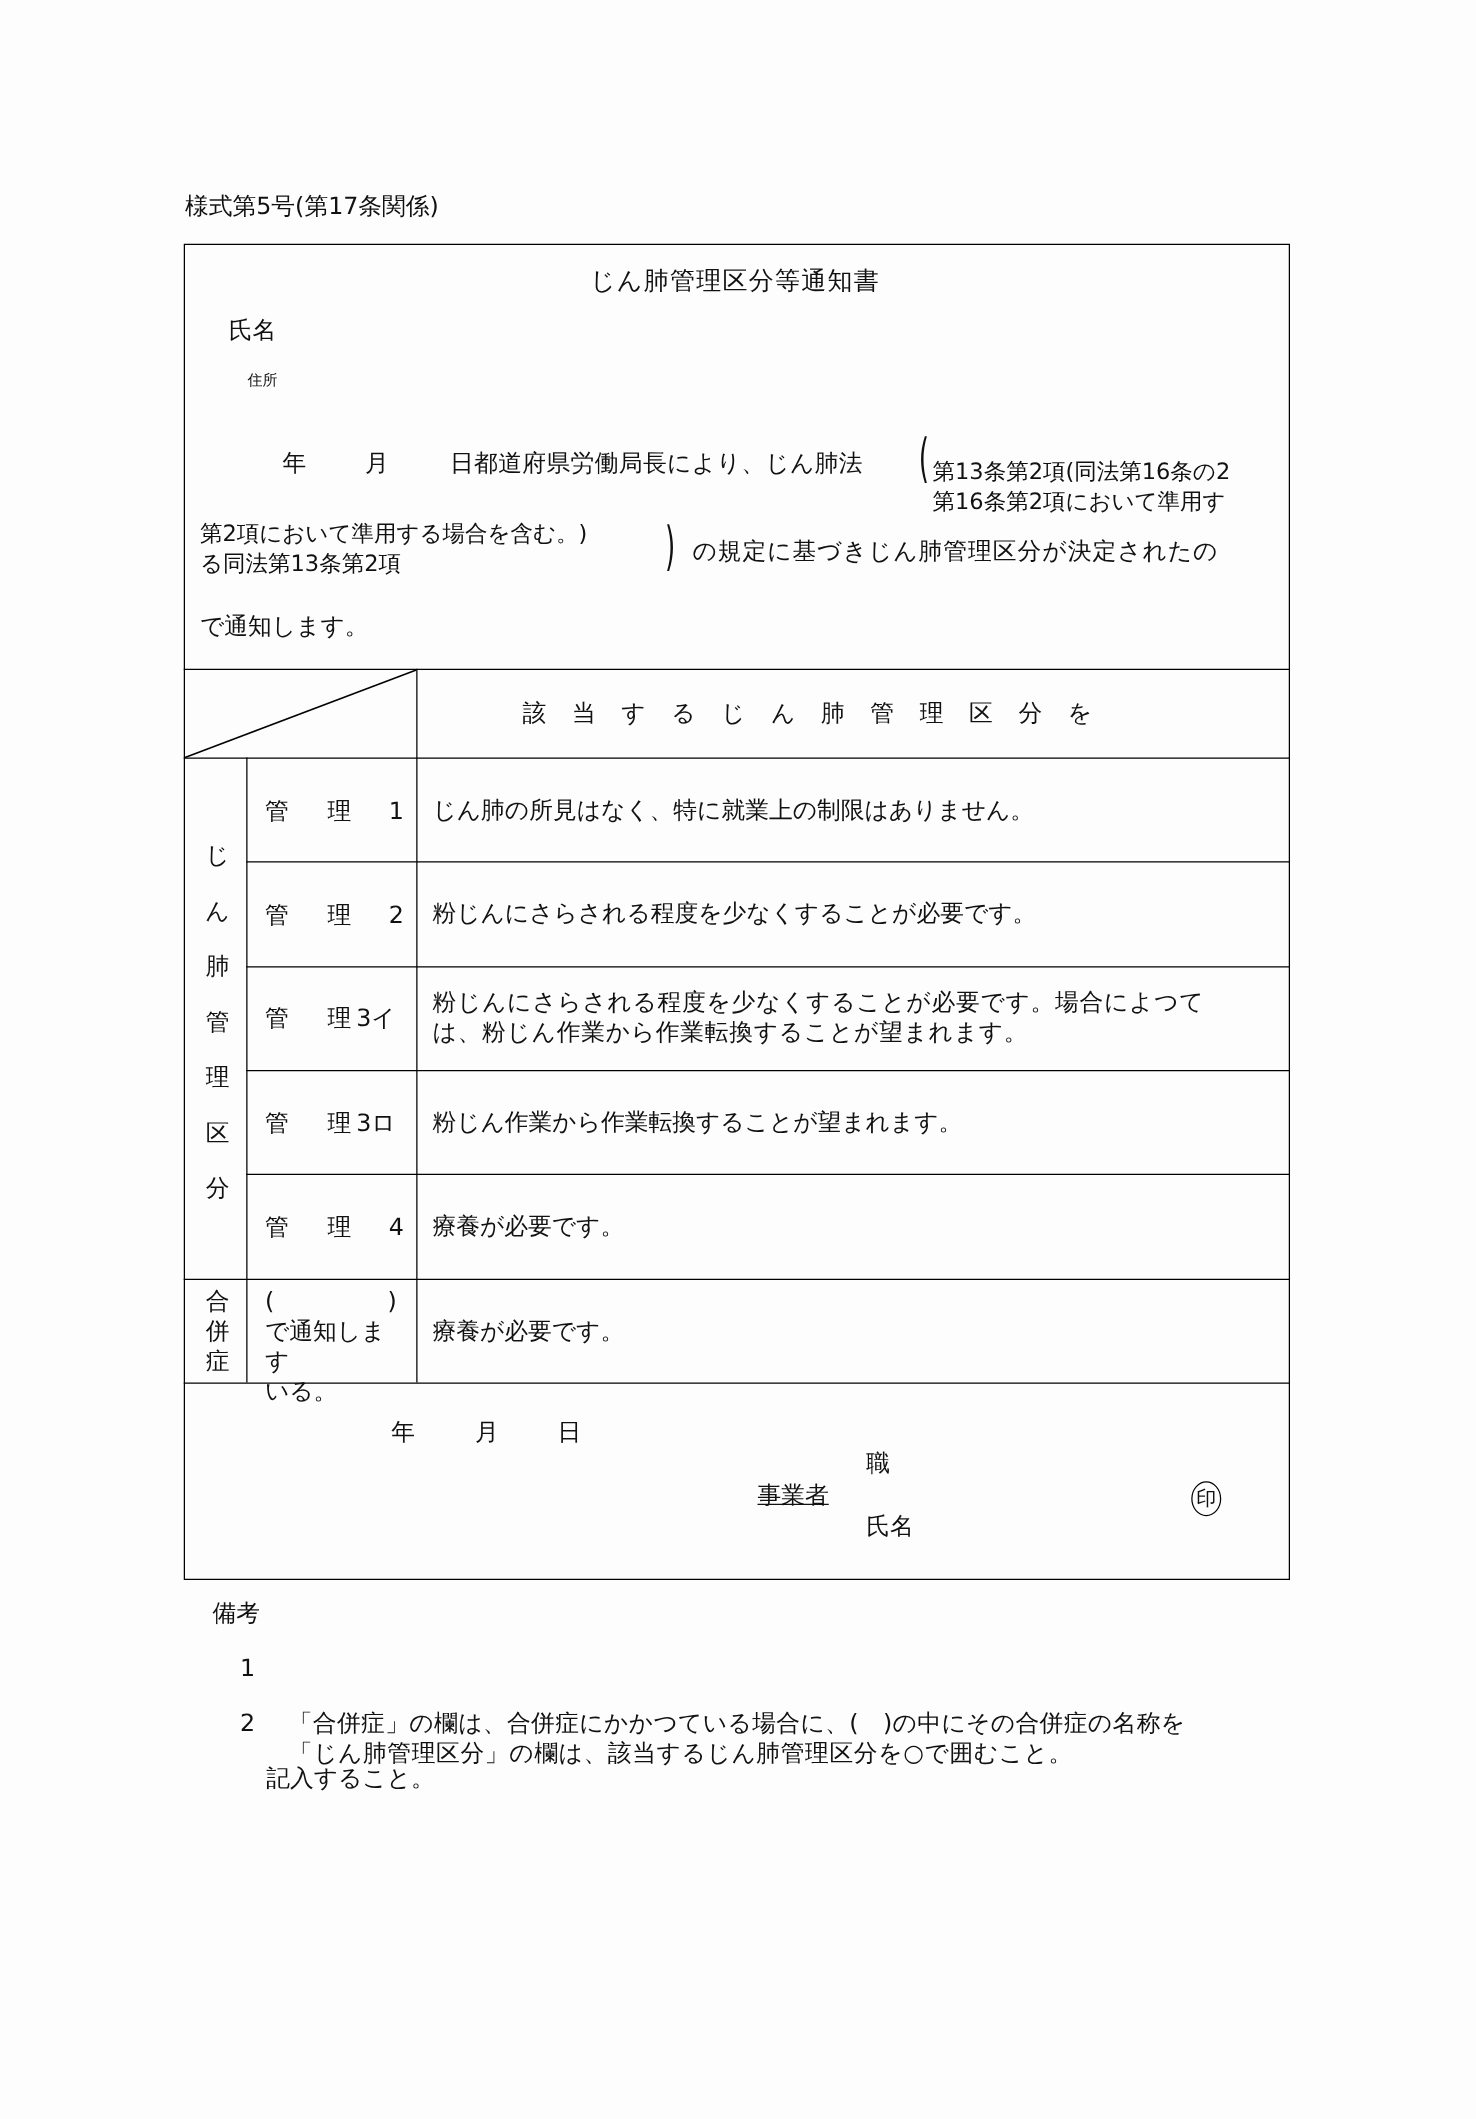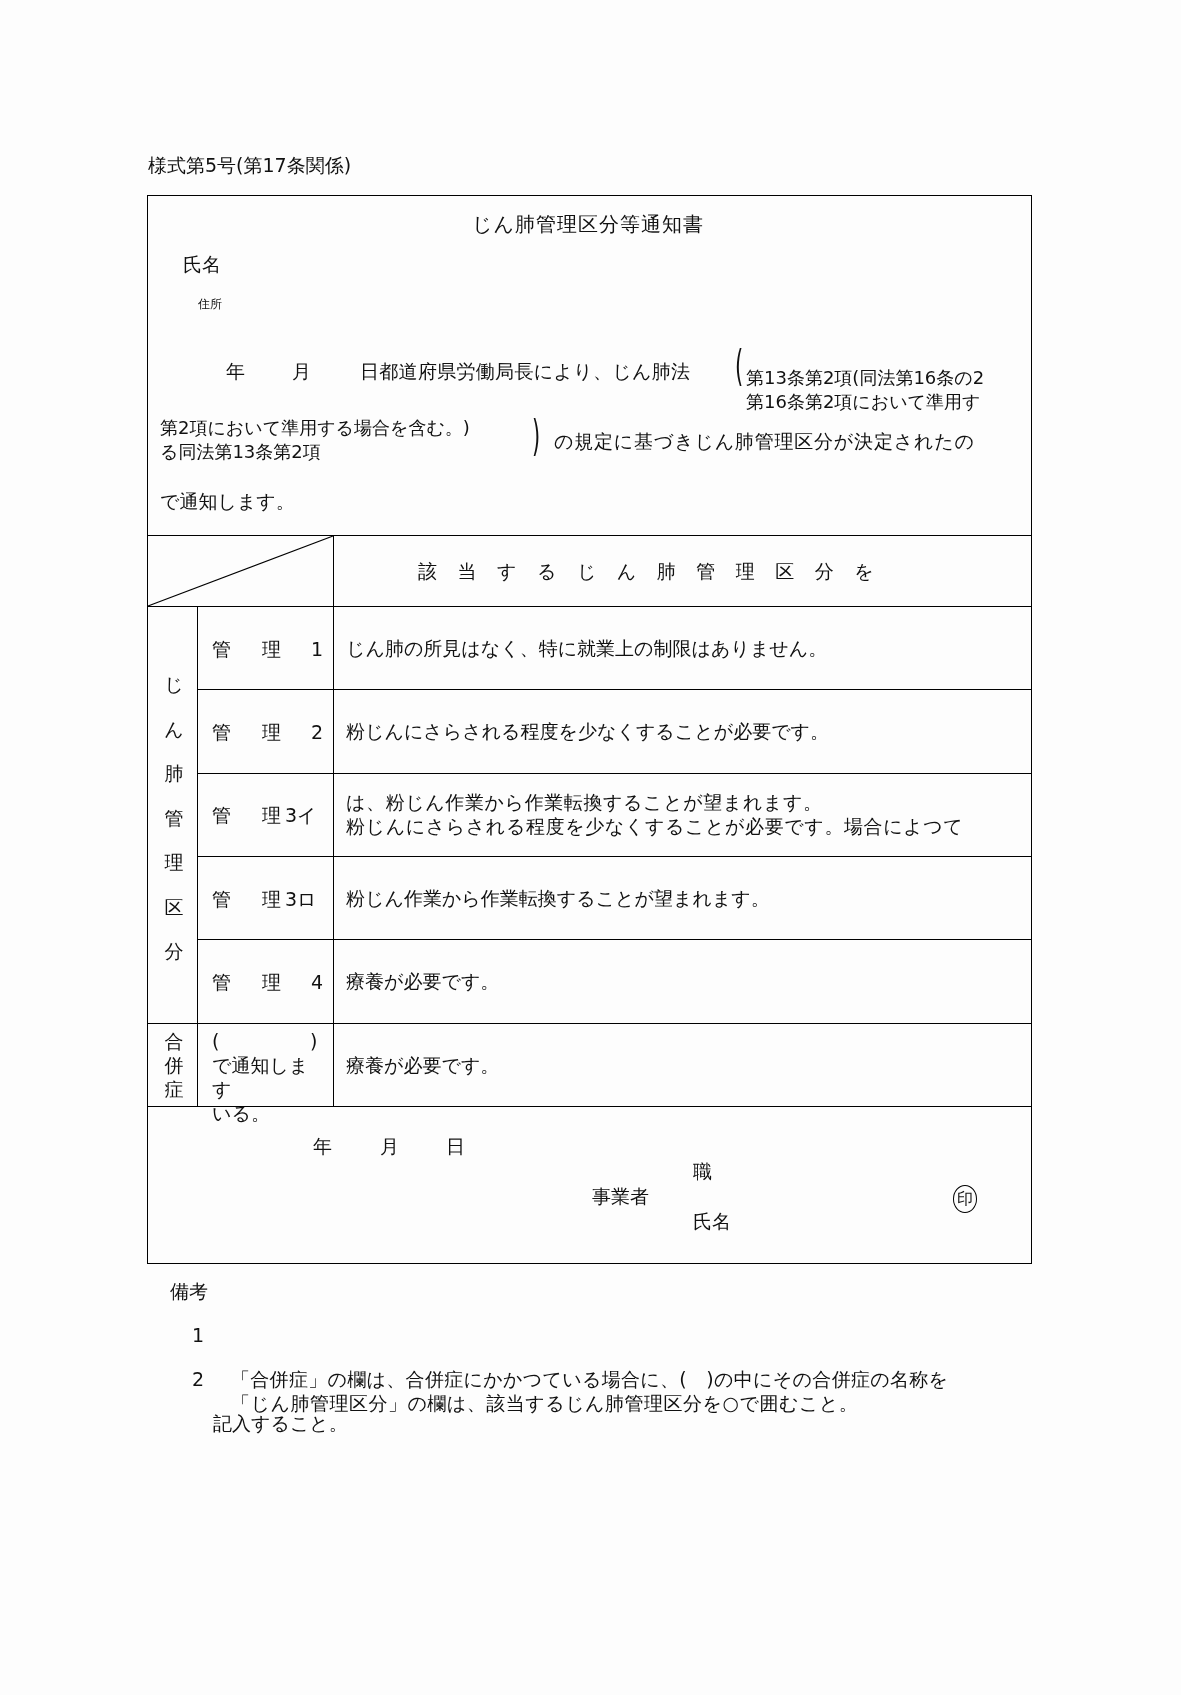--- a/index.html
+++ b/index.html
@@ -104,22 +104,22 @@
 <div class="cell-text" style="top:719px;">
   <div>粉じんにさらされる程度を少なくすることが必要です。</div>
 </div>
 
 <div class="cell-label" style="left:212px; top:806px; width:110px;">
   <span class="k1">管</span>
   <span class="k2">理</span>
   <span class="k3" style="left:73px;">3イ</span>
 </div>
 <div class="cell-text" style="top:790px; letter-spacing:0.6px;">
+  <div>粉じんにさらされる程度を少なくすることが必要です。場合によつて</div>
   <div>は、粉じん作業から作業転換することが望まれます。</div>
-  <div>粉じんにさらされる程度を少なくすることが必要です。場合によつて</div>
 </div>
 
 <div class="cell-label" style="left:212px; top:890px; width:110px;">
   <span class="k1">管</span>
   <span class="k2">理</span>
   <span class="k3" style="left:73px;">3ロ</span>
 </div>
 <div class="cell-text" style="top:886px;">
   <div>粉じん作業から作業転換することが望まれます。</div>
 </div>
@@ -146,21 +146,21 @@
   <div>で通知します</div>
   <div>いる。</div>
 </div>
 <div class="cell-text" style="top:1053px;">療養が必要です。</div>
 
 <div class="sig">
   <span style="left:313px; top:1137px;">年</span>
   <span style="left:380px; top:1137px;">月</span>
   <span style="left:446px; top:1137px;">日</span>
   <span style="left:693px; top:1162px;">職</span>
-  <span style="left:592px; top:1187px;">事業者</span>
+  <span style="left:606px; top:1187px;text-decoration:underline;">事業者</span>
   <span style="left:693px; top:1212px;">氏名</span>
 </div>
 <div class="seal">印</div>
 
 <div class="notes">
   <span style="left:170px; top:1282px;">備考</span>
   <span style="left:192px; top:1326px;">1</span>
   <span style="left:231px; top:1394px; letter-spacing:0.5px;">「じん肺管理区分」の欄は、該当するじん肺管理区分を○で囲むこと。</span>
   <span style="left:192px; top:1370px;">2</span>
   <span style="left:231px; top:1370px; letter-spacing:0.3px;">「合併症」の欄は、合併症にかかつている場合に、(　)の中にその合併症の名称を</span>

